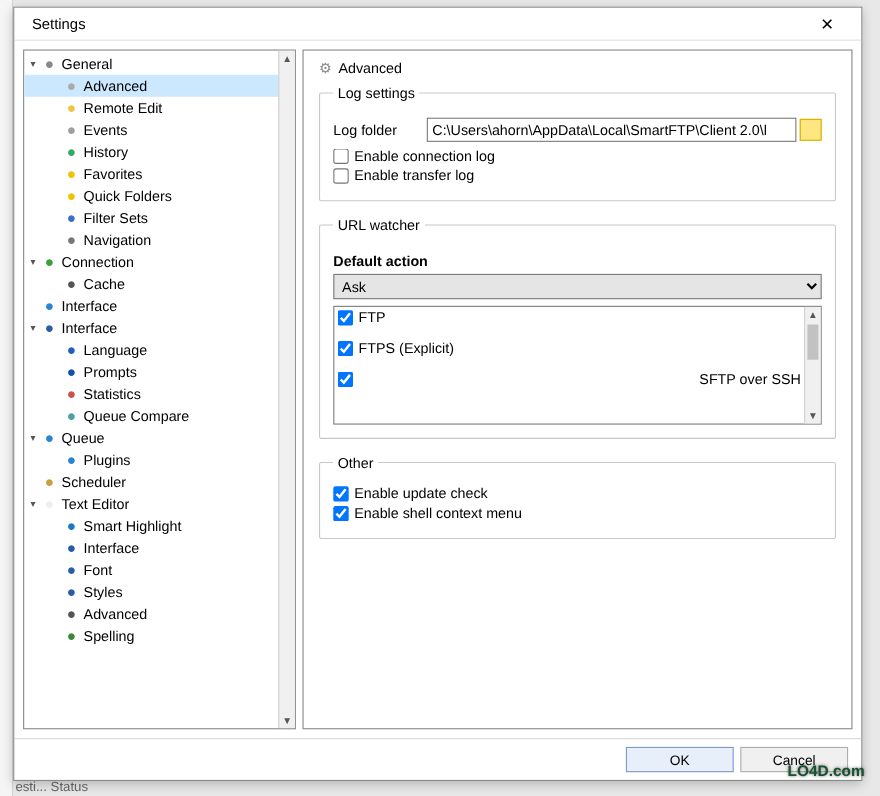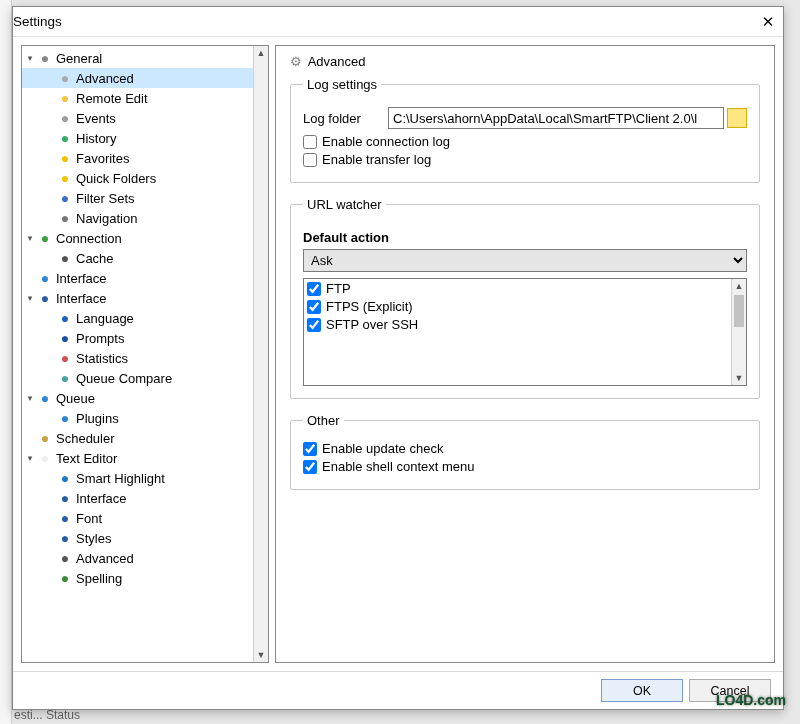--- a/index.html
+++ b/index.html
@@ -1,18 +1,18 @@
 <!DOCTYPE html>
 <html><head>
 <meta charset="utf-8">
 <style>
 * { box-sizing: border-box; font-family: "Segoe UI", Tahoma, sans-serif; font-size: 13px; }
 body { margin: 0; background: #e8e8e8; width: 800px; height: 724px; overflow: hidden; position: relative; }
 .window { position: absolute; left: 12px; top: 6px; width: 772px; height: 704px; background: #fff; border: 1px solid #888; box-shadow: 0 3px 10px rgba(0,0,0,0.25); display: flex; flex-direction: column; }
-.titlebar { height: 30px; display: flex; align-items: center; padding: 0 0; border-bottom: 1px solid #e0e0e0; }
+.titlebar { height: 30px; display: flex; align-items: center; padding: 0 16px; border-bottom: 1px solid #e0e0e0; }
 .titlebar-title { font-size: 13.5px; flex: 1; }
 .titlebar-close { width: 30px; text-align: center; font-size: 15px; cursor: default; }
 .body { flex: 1; display: flex; padding: 8px; gap: 6px; overflow: hidden; }
 .tree-wrap { width: 248px; border: 1px solid #888; position: relative; background: #fff; overflow: hidden; }
 .tree { position: absolute; inset: 0 14px 0 0; overflow: hidden; padding: 2px 0; }
 .tree-scroll { position: absolute; right: 0; top: 0; width: 15px; height: 100%; background: #f0f0f0; border-left: 1px solid #d0d0d0; }
 .tree-scroll .uparrow, .tree-scroll .downarrow { position: absolute; left:0; right:0; height:14px; display:flex; align-items:center; justify-content:center; color:#555; font-size:9px; }
 .tree-scroll .uparrow { top:0; }
 .tree-scroll .downarrow { bottom:0; }
 .tree-row { height: 20px; display: flex; align-items: center; position: relative; cursor: default; }
@@ -34,21 +34,21 @@
 .chkrow input[type=checkbox] { width: 14px; height: 14px; margin: 0; }
 select.combo { width: 100%; height: 23px; border: 1px solid #7a7a7a; background: #e5e5e5; font-size: 13px; padding-left: 3px; }
 .listbox { margin-top: 6px; height: 108px; border: 1px solid #7a7a7a; display: flex; }
 .listbox-inner { flex: 1; padding: 1px 3px; }
 .listbox-scroll { width: 15px; background: #f0f0f0; border-left: 1px solid #d0d0d0; position: relative; }
 .listbox-scroll .uparrow, .listbox-scroll .downarrow { position:absolute; left:0; right:0; height:14px; display:flex; align-items:center; justify-content:center; color:#555; font-size:9px; }
 .listbox-scroll .uparrow { top:0; } .listbox-scroll .downarrow { bottom:0; }
 .listbox-scroll .thumb { position:absolute; left:2px; right:2px; top:16px; height:32px; background:#c2c2c2; }
 .deflabel { margin: 8px 0 4px 0; font-weight: bold; }
 .footer { height: 38px; border-top: 1px solid #d8d8d8; display: flex; align-items: center; justify-content: flex-end; padding: 0 12px; gap: 6px; }
-.footer button { width: 82px; height: 23px; border: 1px solid #7a9acb; background: #e7f0fa; font-size: 12.5px; }
+.footer button { width: 98px; height: 23px; border: 1px solid #7a9acb; background: #e7f0fa; font-size: 12.5px; }
 .footer button.cancel { border-color: #adadad; background: #f0f0f0; }
 .watermark { position: absolute; right: 14px; bottom: 16px; color: #14532d; font-weight: 600; font-size: 14px; text-shadow: 0 0 3px rgba(0,0,0,0.6); pointer-events:none; }
 .bg-strip { position: absolute; left:0; top:0; width:12px; height:724px; background:#f5f5f5; border-right:1px solid #d0d0d0; }
 .bg-status { position:absolute; left:0; bottom:2px; font-size:12px; color:#666; padding-left:14px; }
 </style>
 </head>
 <body>
 
 <div class="bg-strip"></div>
 <div class="bg-status">esti...  Status</div>
@@ -232,25 +232,25 @@
         <div class="deflabel">Default action</div>
         <select class="combo">
           <option>Ask</option>
         </select>
         <div class="listbox">
           <div class="listbox-inner" id="protocol-list">
               <div class="chkrow" style="margin: 1px 0px;">
                 <input type="checkbox" checked="" style="">
                 <span>FTP</span>
               </div>
-              <div class="chkrow" style="margin: 3px 0px;">
+              <div class="chkrow" style="margin: 13px 0px;">
                 <input type="checkbox" checked="" style="">
                 <span>FTPS (Explicit)</span>
               </div>
-              <div class="chkrow" style="margin: 1px 0px;">
+              <div class="chkrow" style="margin: 1px 0px; justify-content: space-between;">
                 <input type="checkbox" checked="" style="">
                 <span>SFTP over SSH</span>
               </div>
             </div>
           <div class="listbox-scroll">
             <div class="uparrow">▲</div>
             <div class="thumb"></div>
             <div class="downarrow">▼</div>
           </div>
         </div>

